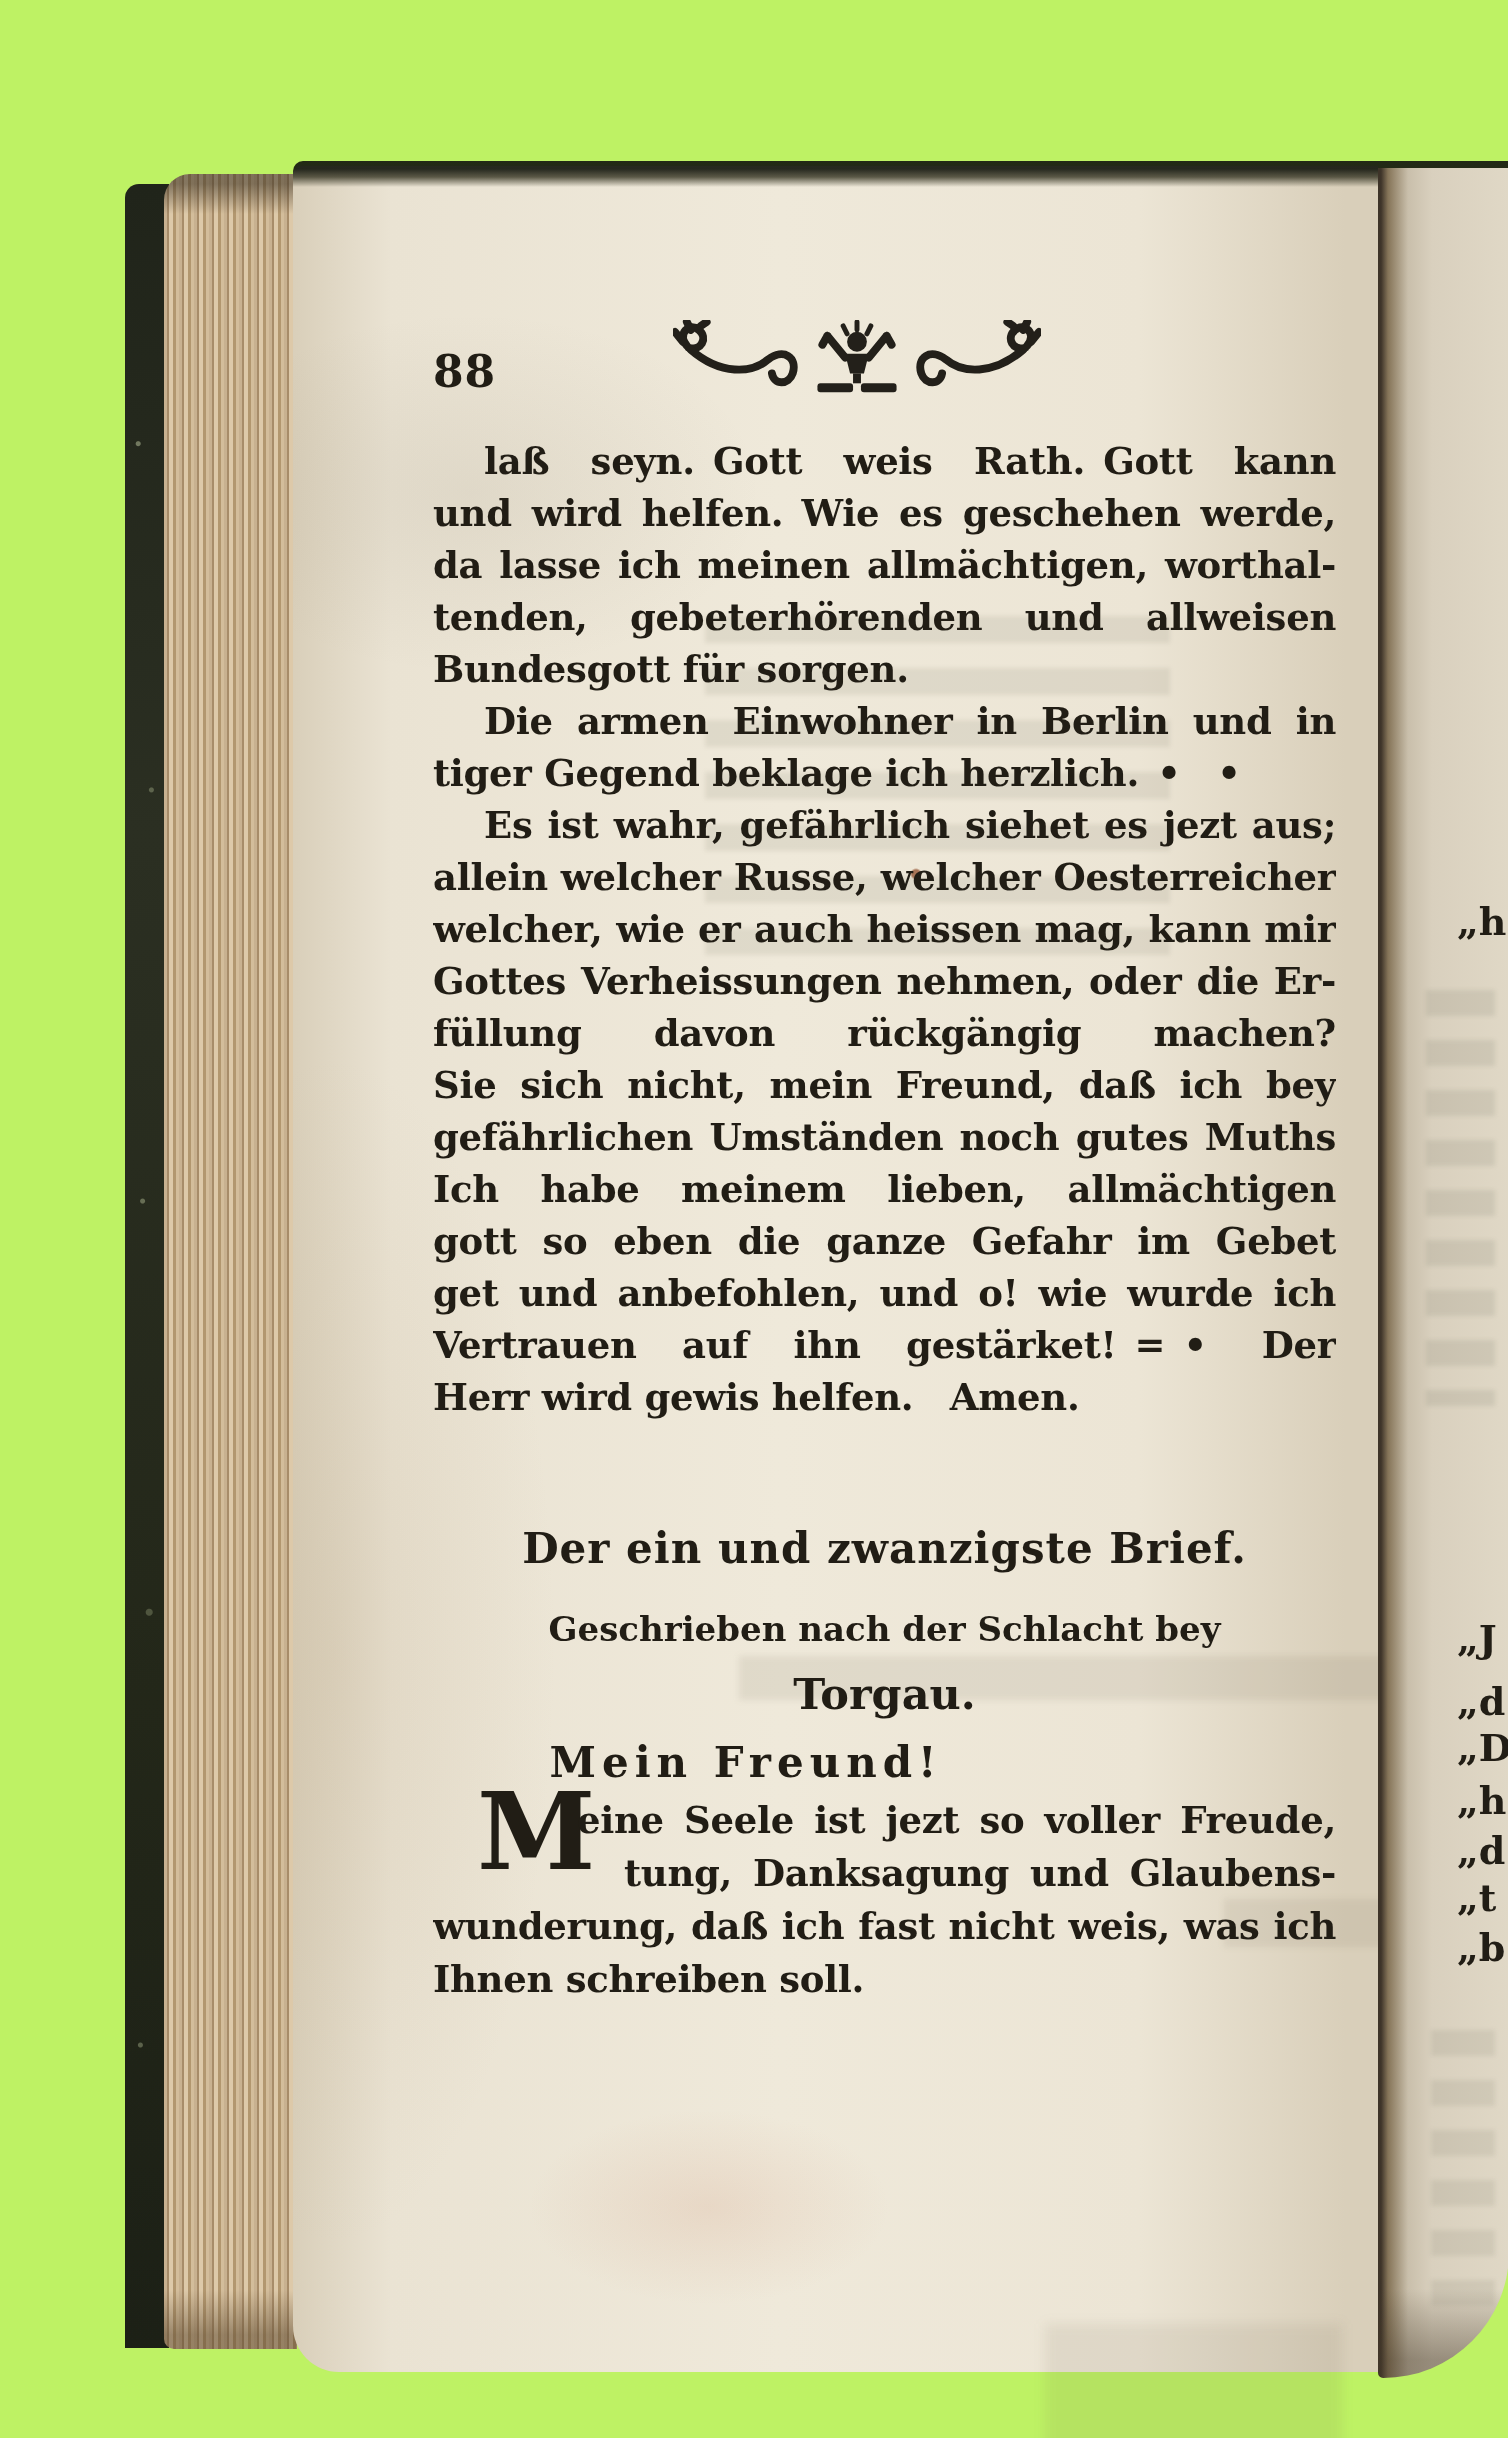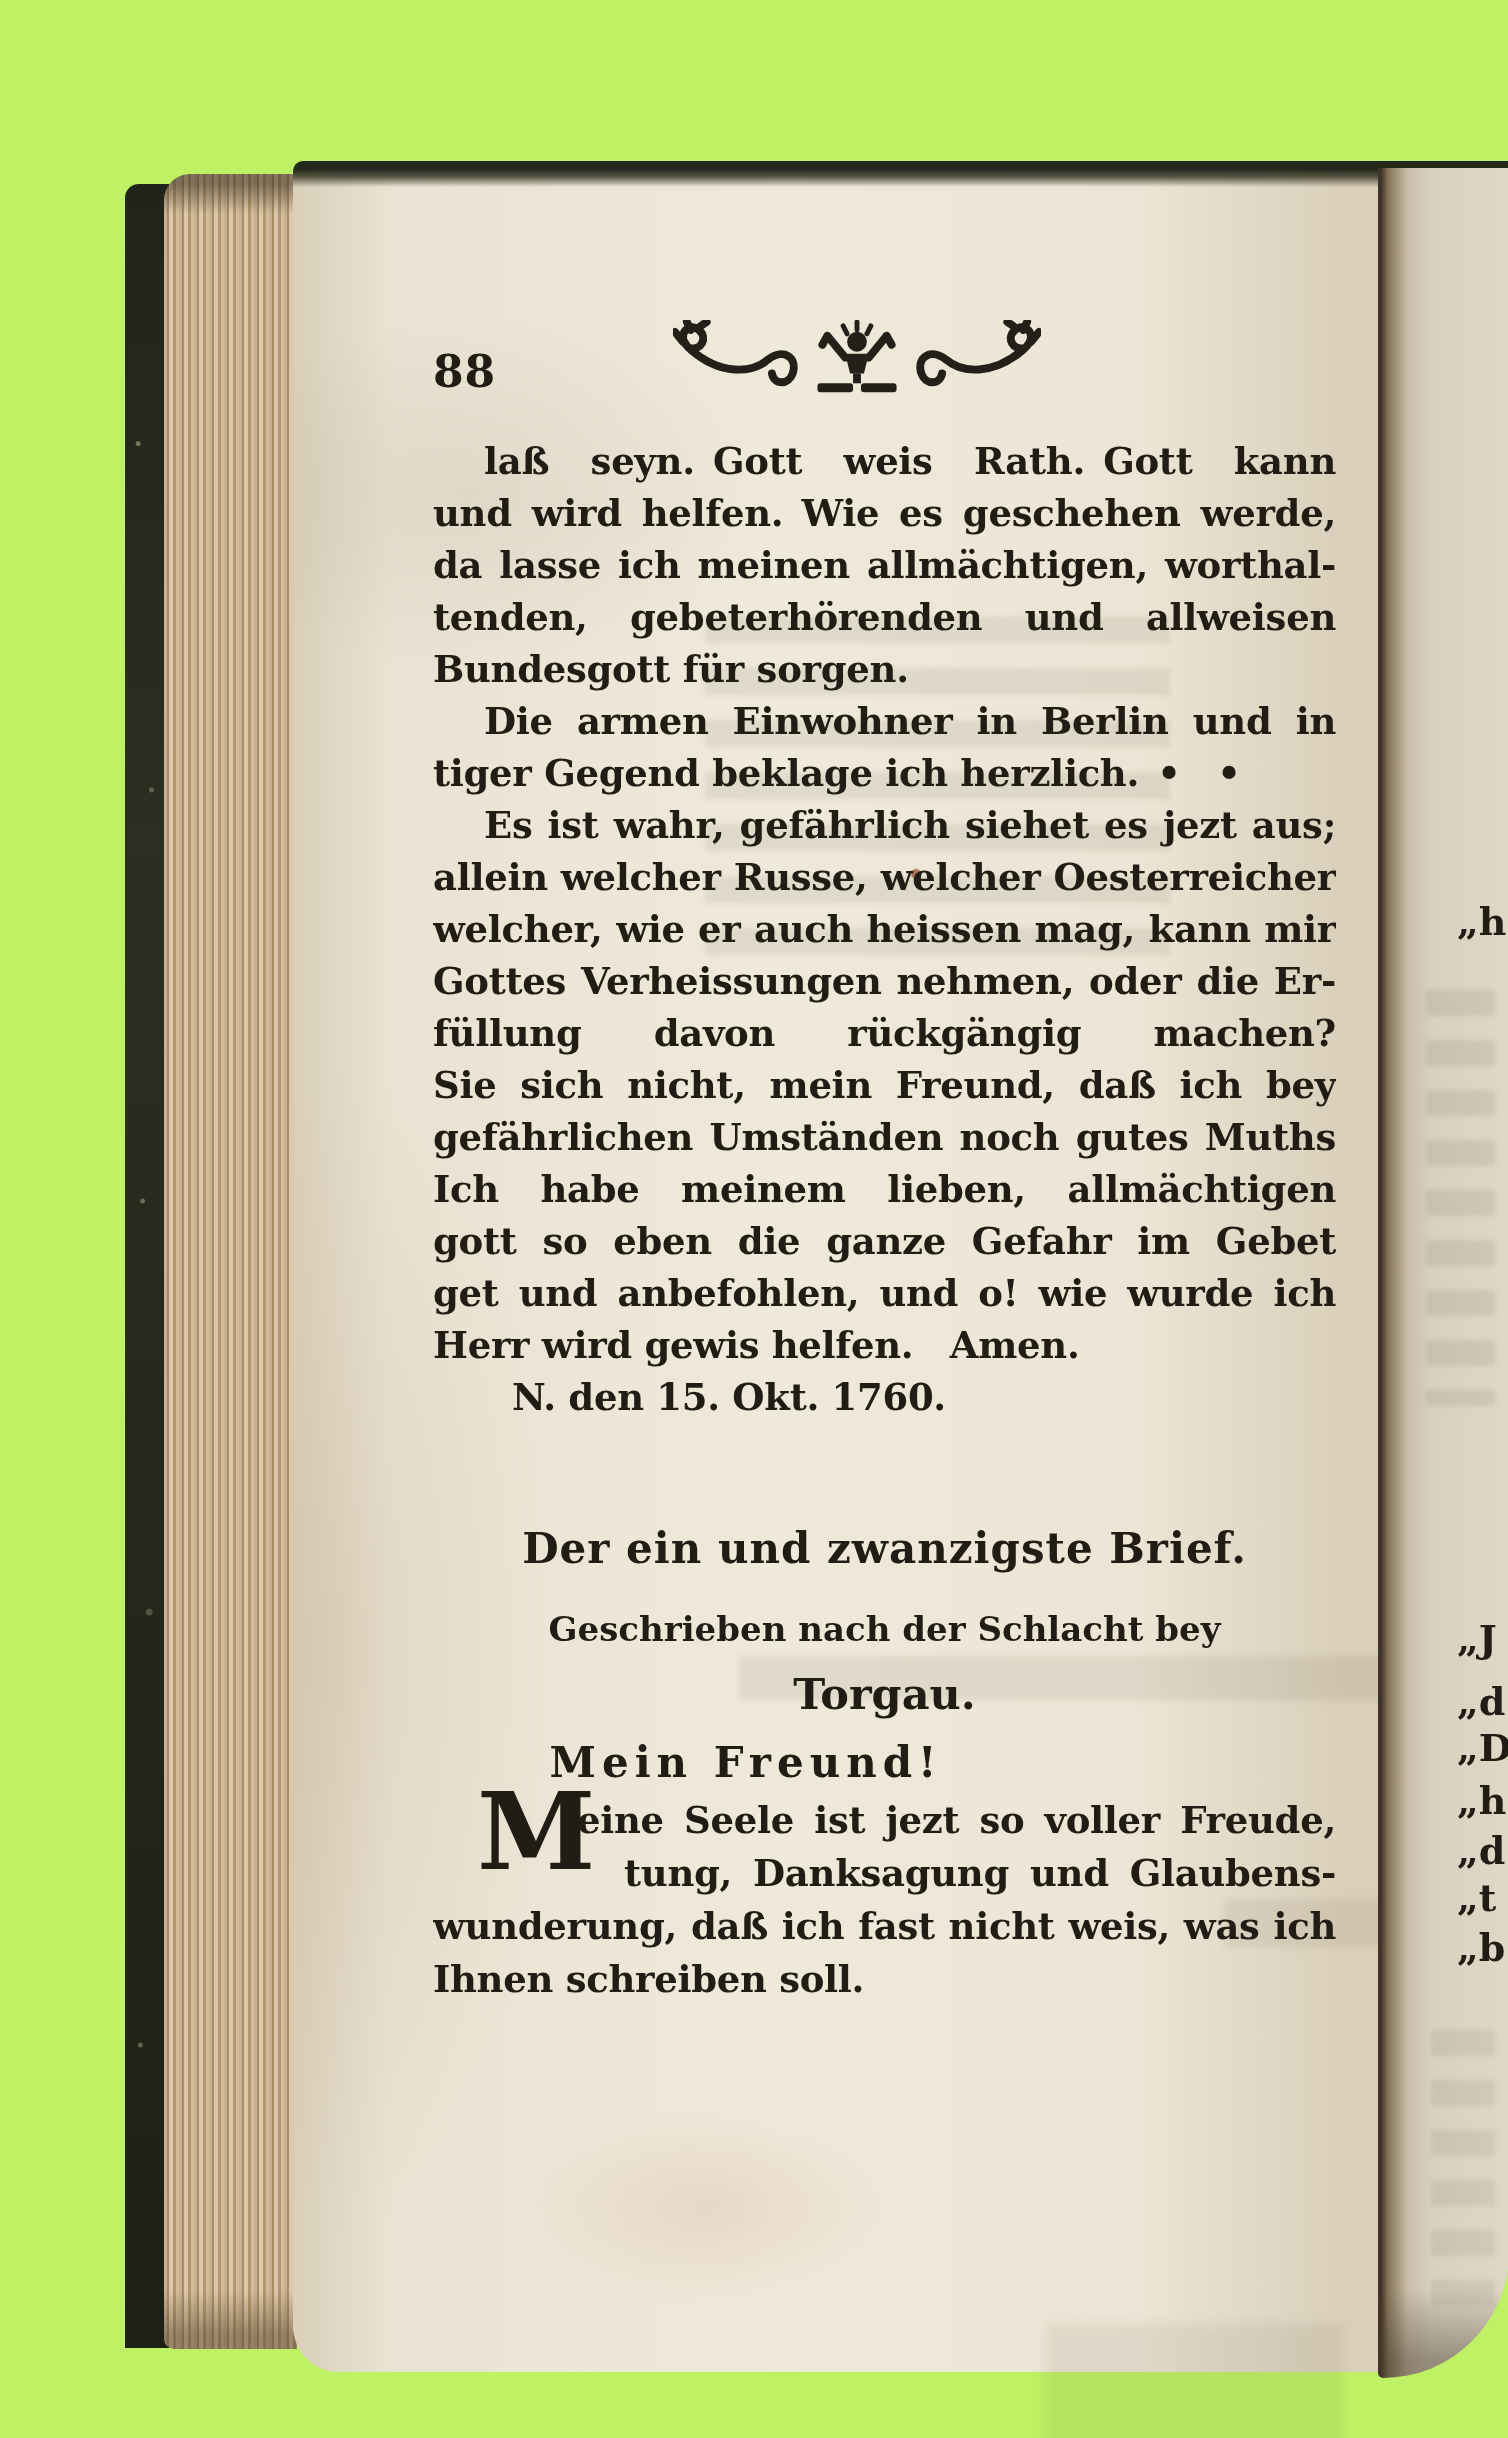--- a/index.html
+++ b/index.html
@@ -135,22 +135,22 @@
         <div class="ln pstart">Es ist wahr, gefährlich siehet es jezt aus;</div>
         <div class="ln">allein welcher Russe, welcher Oesterreicher und</div>
         <div class="ln">welcher, wie er auch heissen mag, kann mir</div>
         <div class="ln">Gottes Verheissungen nehmen, oder die Er-</div>
         <div class="ln">füllung davon rückgängig machen? Wundern</div>
         <div class="ln">Sie sich nicht, mein Freund, daß ich bey diesen</div>
         <div class="ln">gefährlichen Umständen noch gutes Muths bin.</div>
         <div class="ln">Ich habe meinem lieben, allmächtigen Bundes-</div>
         <div class="ln">gott so eben die ganze Gefahr im Gebet gekla-</div>
         <div class="ln">get und anbefohlen, und o! wie wurde ich im</div>
+        <div class="ln">Vertrauen auf ihn gestärket! = •  Der</div>
         <div class="ln pend">Herr wird gewis helfen.  Amen.</div>
-        <div class="ln pdate">N. den 15. Okt. 1760.</div>
       </div>
 
     <div class="heading ink">Der ein und zwanzigste Brief.</div>
     <div class="subhead ink">Geschrieben nach der Schlacht bey</div>
     <div class="subhead2 ink">Torgau.</div>
     <div class="salutation ink">Mein Freund!</div>
 
     <div class="dropcap ink">M</div>
     <div class="l21 ink">
 

